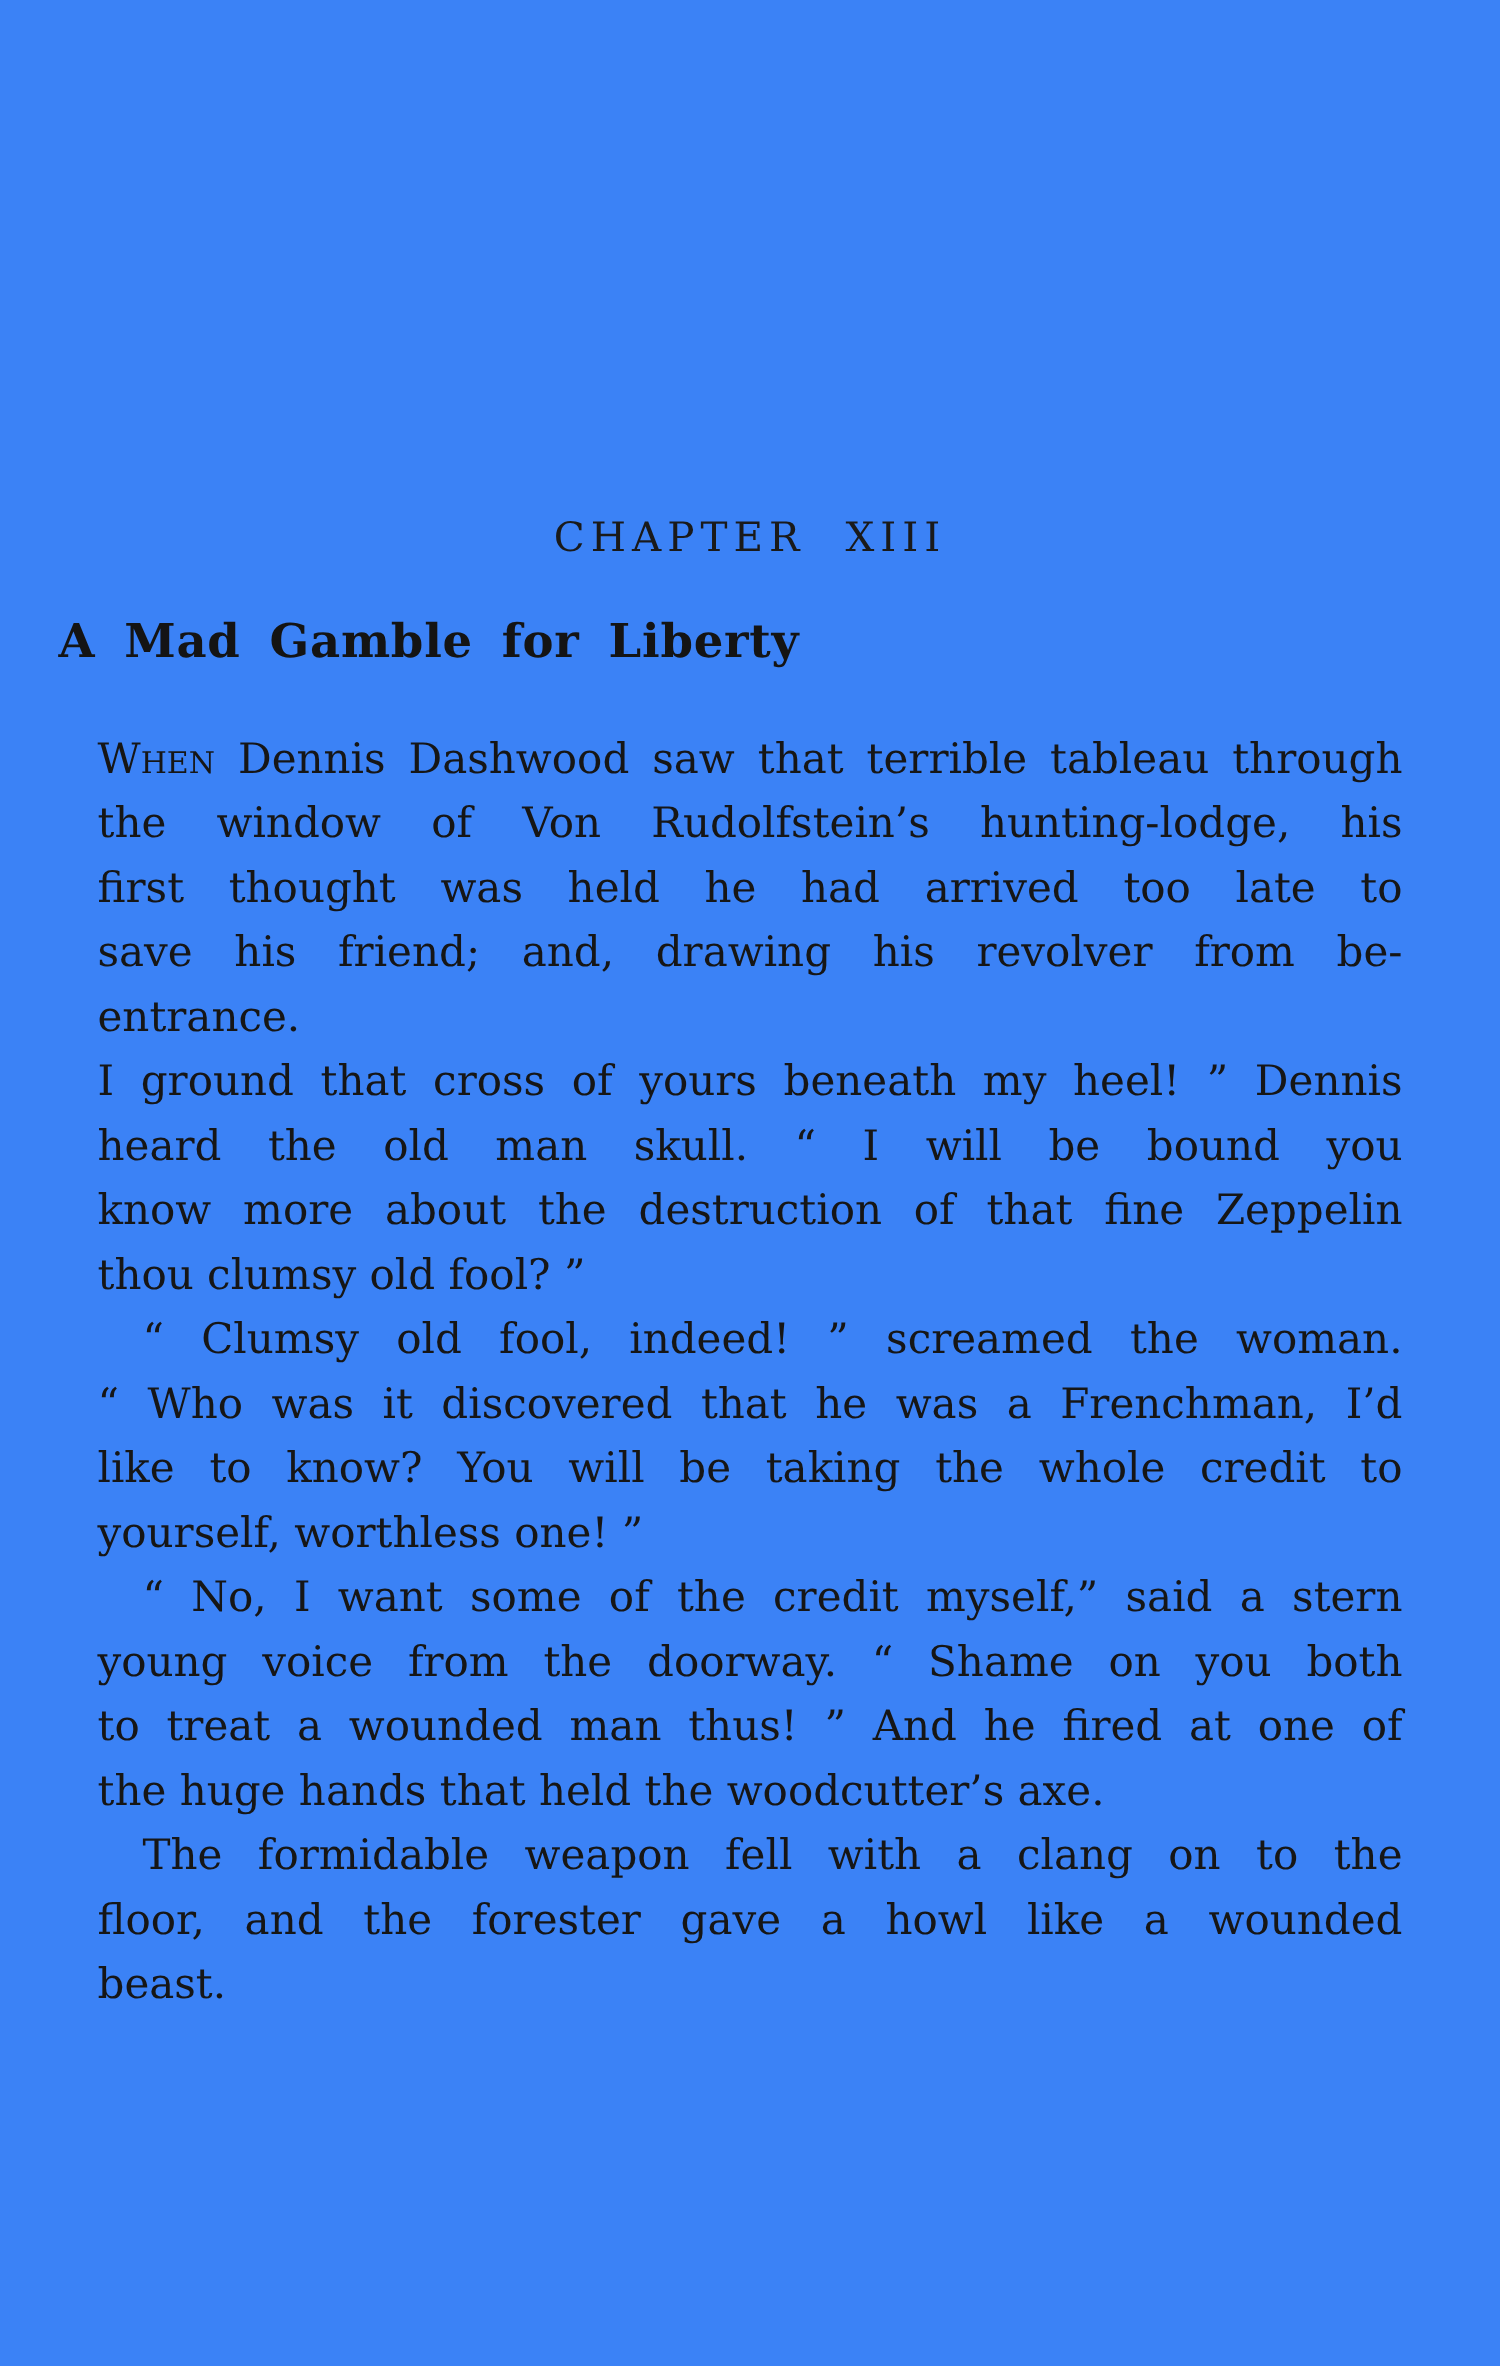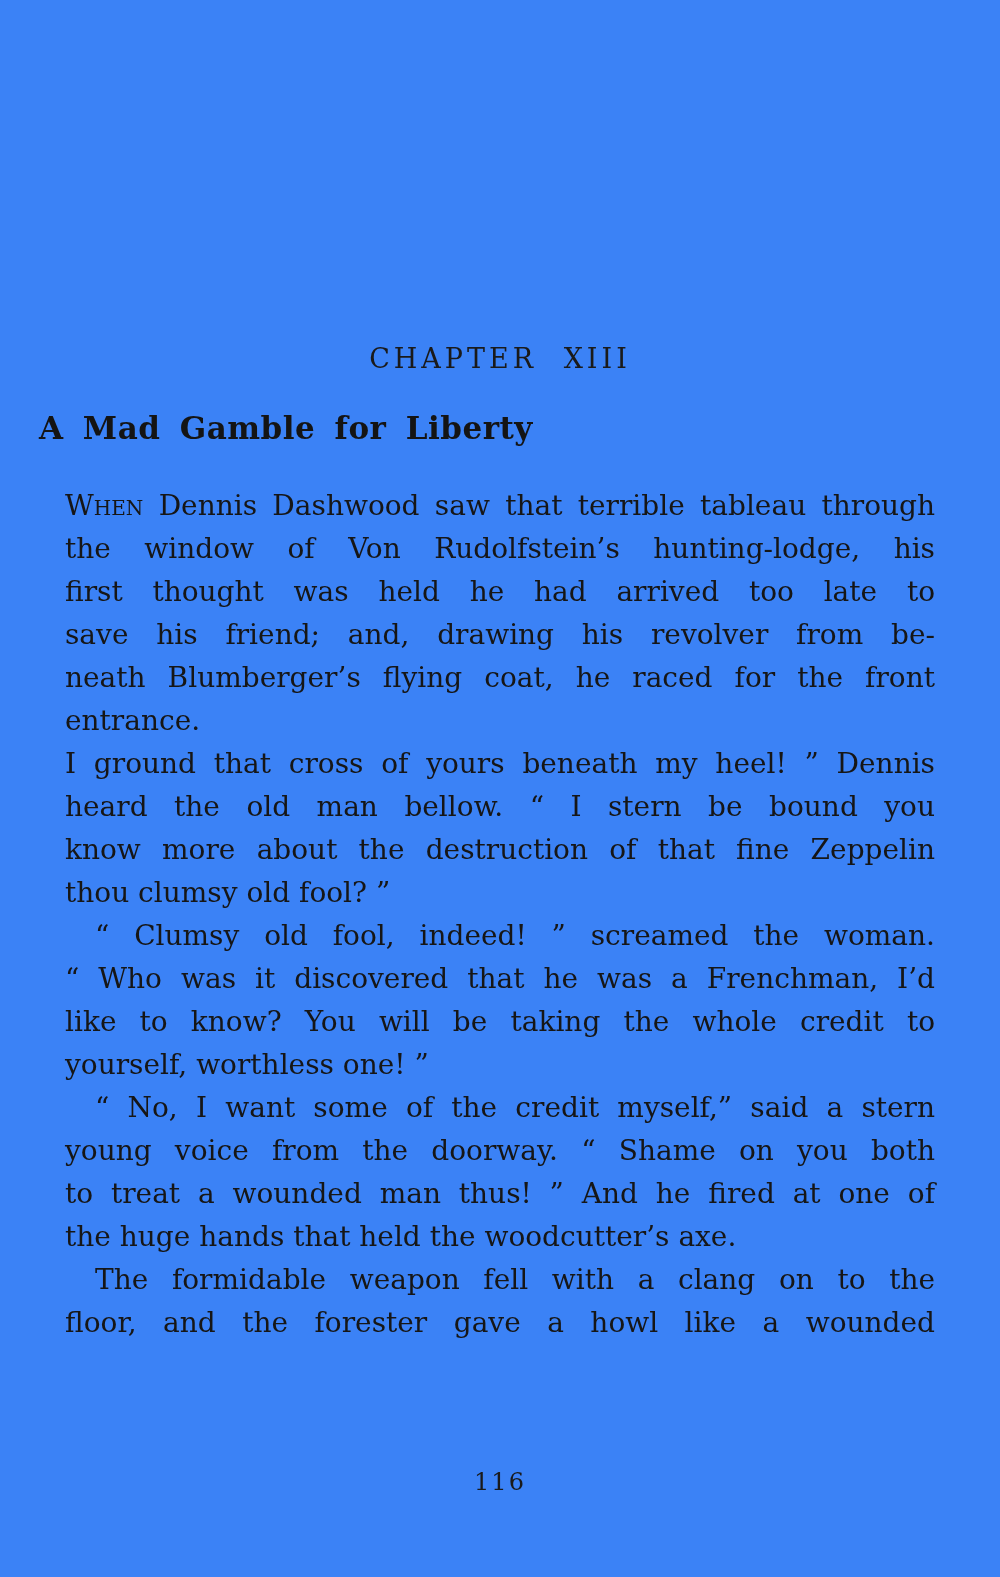--- a/index.html
+++ b/index.html
@@ -81,31 +81,30 @@
 <body>
 
 <div class="page">
   <div class="chapter-heading">CHAPTER XIII</div>
   <div class="chapter-title">A Mad Gamble for Liberty</div>
   <div class="body-text">
       <div class="line"><span class="sc">When</span> Dennis Dashwood saw that terrible tableau through</div>
       <div class="line">the window of Von Rudolfstein’s hunting-lodge, his</div>
       <div class="line">first thought was held he had arrived too late to</div>
       <div class="line">save his friend; and, drawing his revolver from be-</div>
-      <div class="line">neath Blumberger’s flying coat, he raced for the front</div>
       <div class="line last">entrance.</div>
       <div class="line">I ground that cross of yours beneath my heel! ” Dennis</div>
-      <div class="line">heard the old man bellow.  “ I stern be bound you</div>
+      <div class="line">heard the old man skull.  “ I will be bound you</div>
       <div class="line">know more about the destruction of that fine Zeppelin</div>
       <div class="line last">thou clumsy old fool? ”</div>
       <div class="line indent">“ Clumsy old fool, indeed! ”  screamed the woman.</div>
       <div class="line">“ Who was it discovered that he was a Frenchman, I’d</div>
       <div class="line">like to know?  You will be taking the whole credit to</div>
       <div class="line last">yourself, worthless one! ”</div>
       <div class="line indent">“ No, I want some of the credit myself,” said a stern</div>
       <div class="line">young voice from the doorway.  “ Shame on you both</div>
       <div class="line">to treat a wounded man thus! ”  And he fired at one of</div>
       <div class="line last">the huge hands that held the woodcutter’s axe.</div>
       <div class="line indent">The formidable weapon fell with a clang on to the</div>
       <div class="line">floor, and the forester gave a howl like a wounded</div>
+      <div class="line last">beast.</div>
     </div>
-  <div class="page-number">116</div>
 </div>
 
 </body></html>

